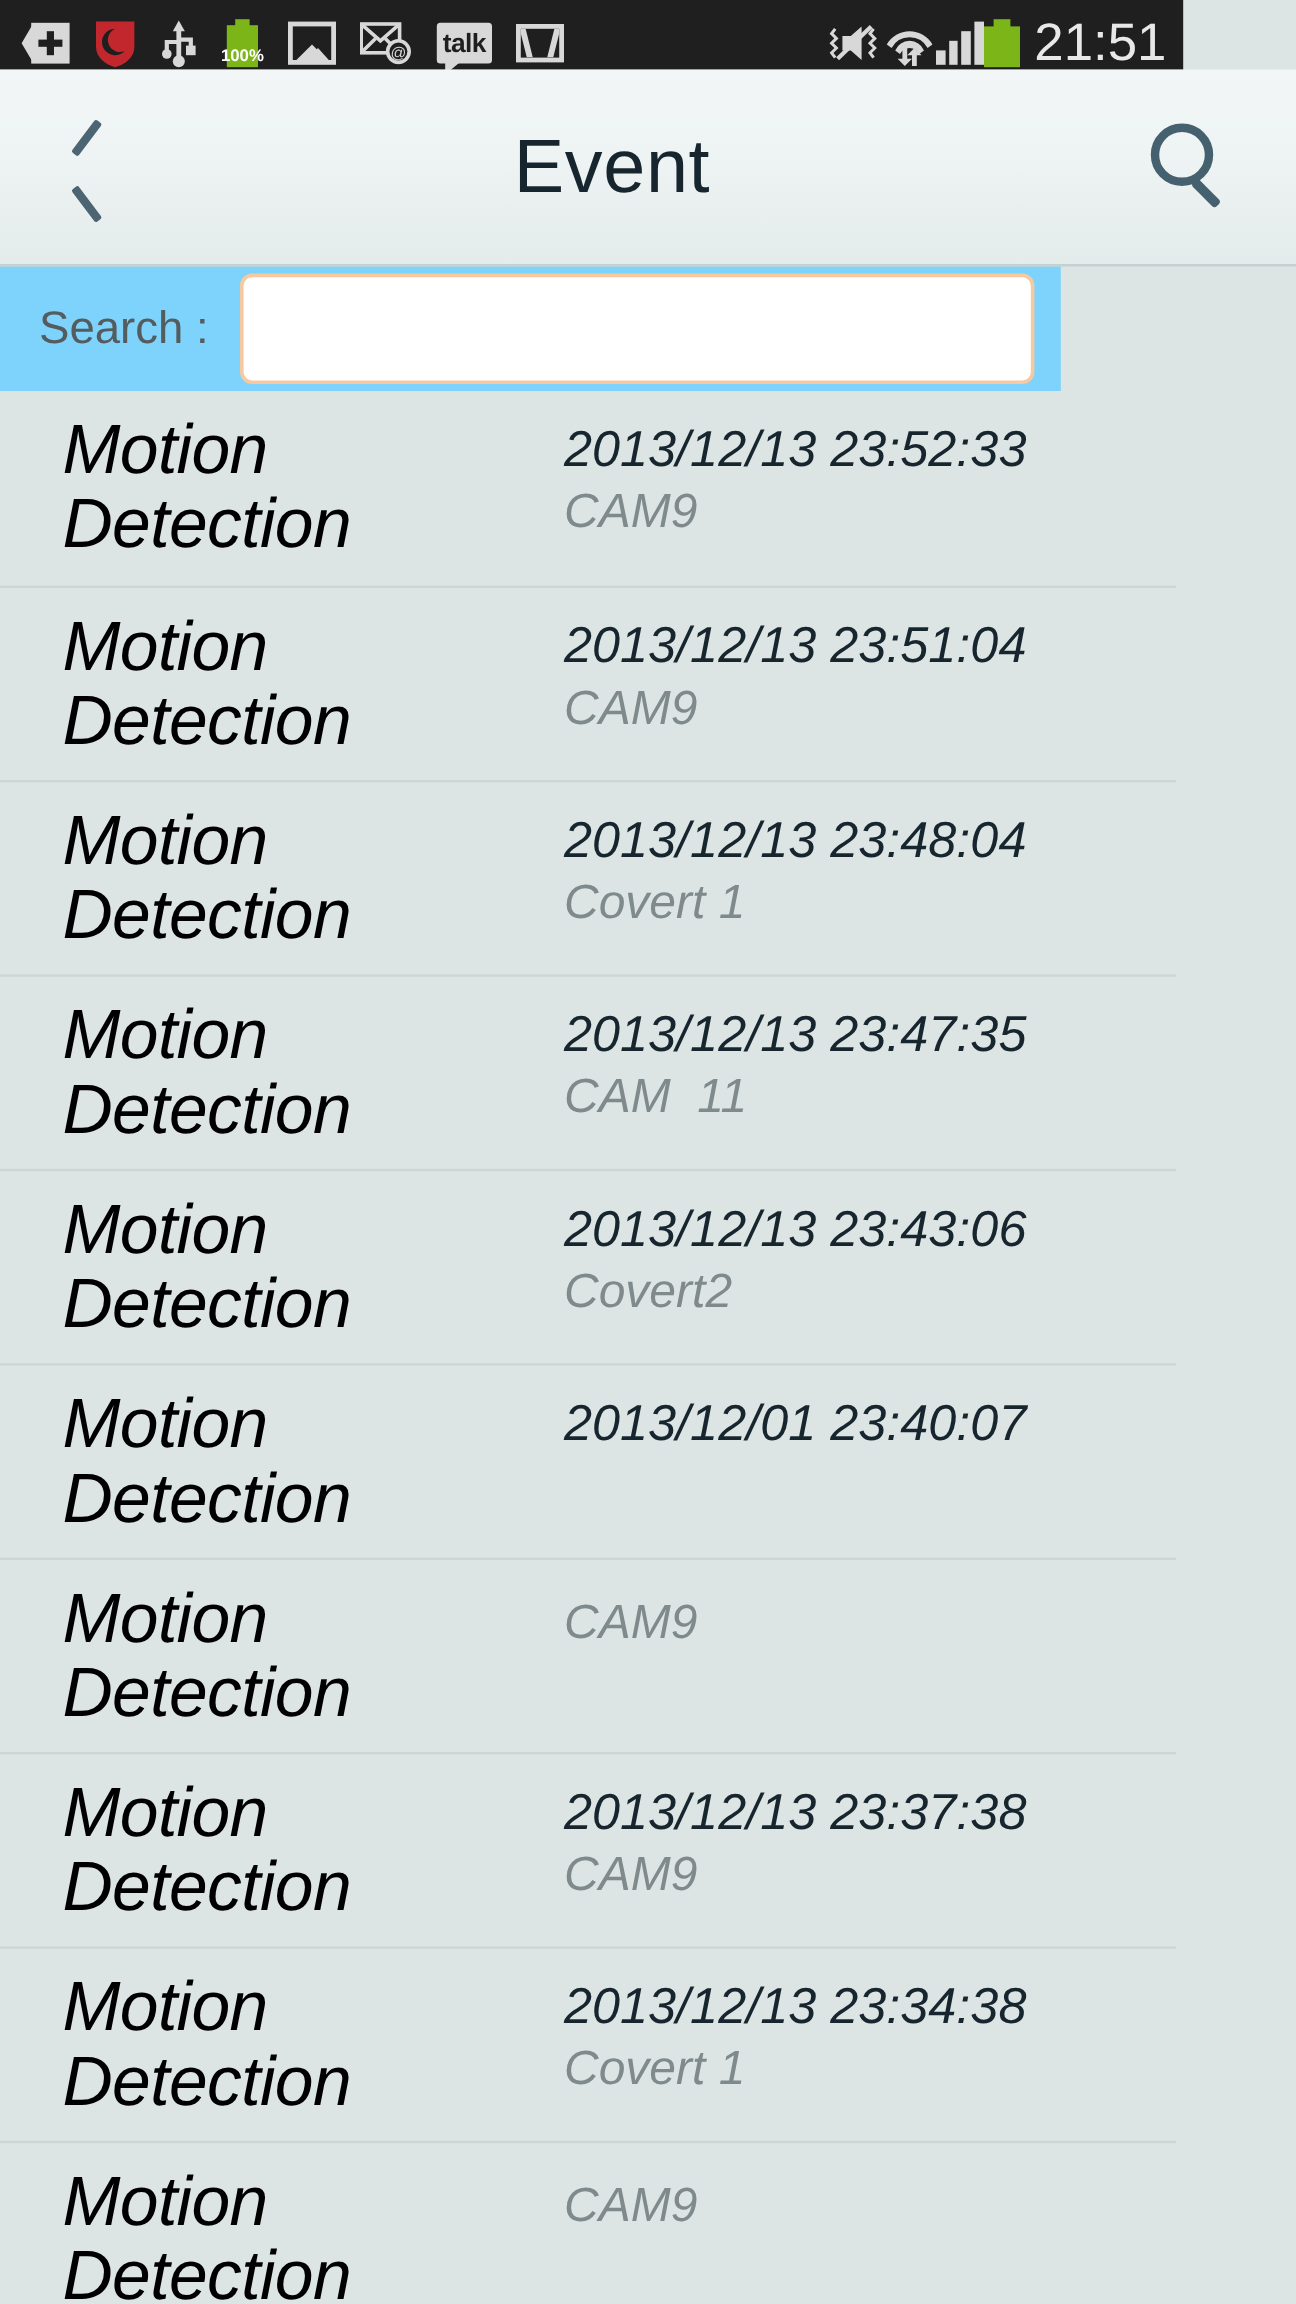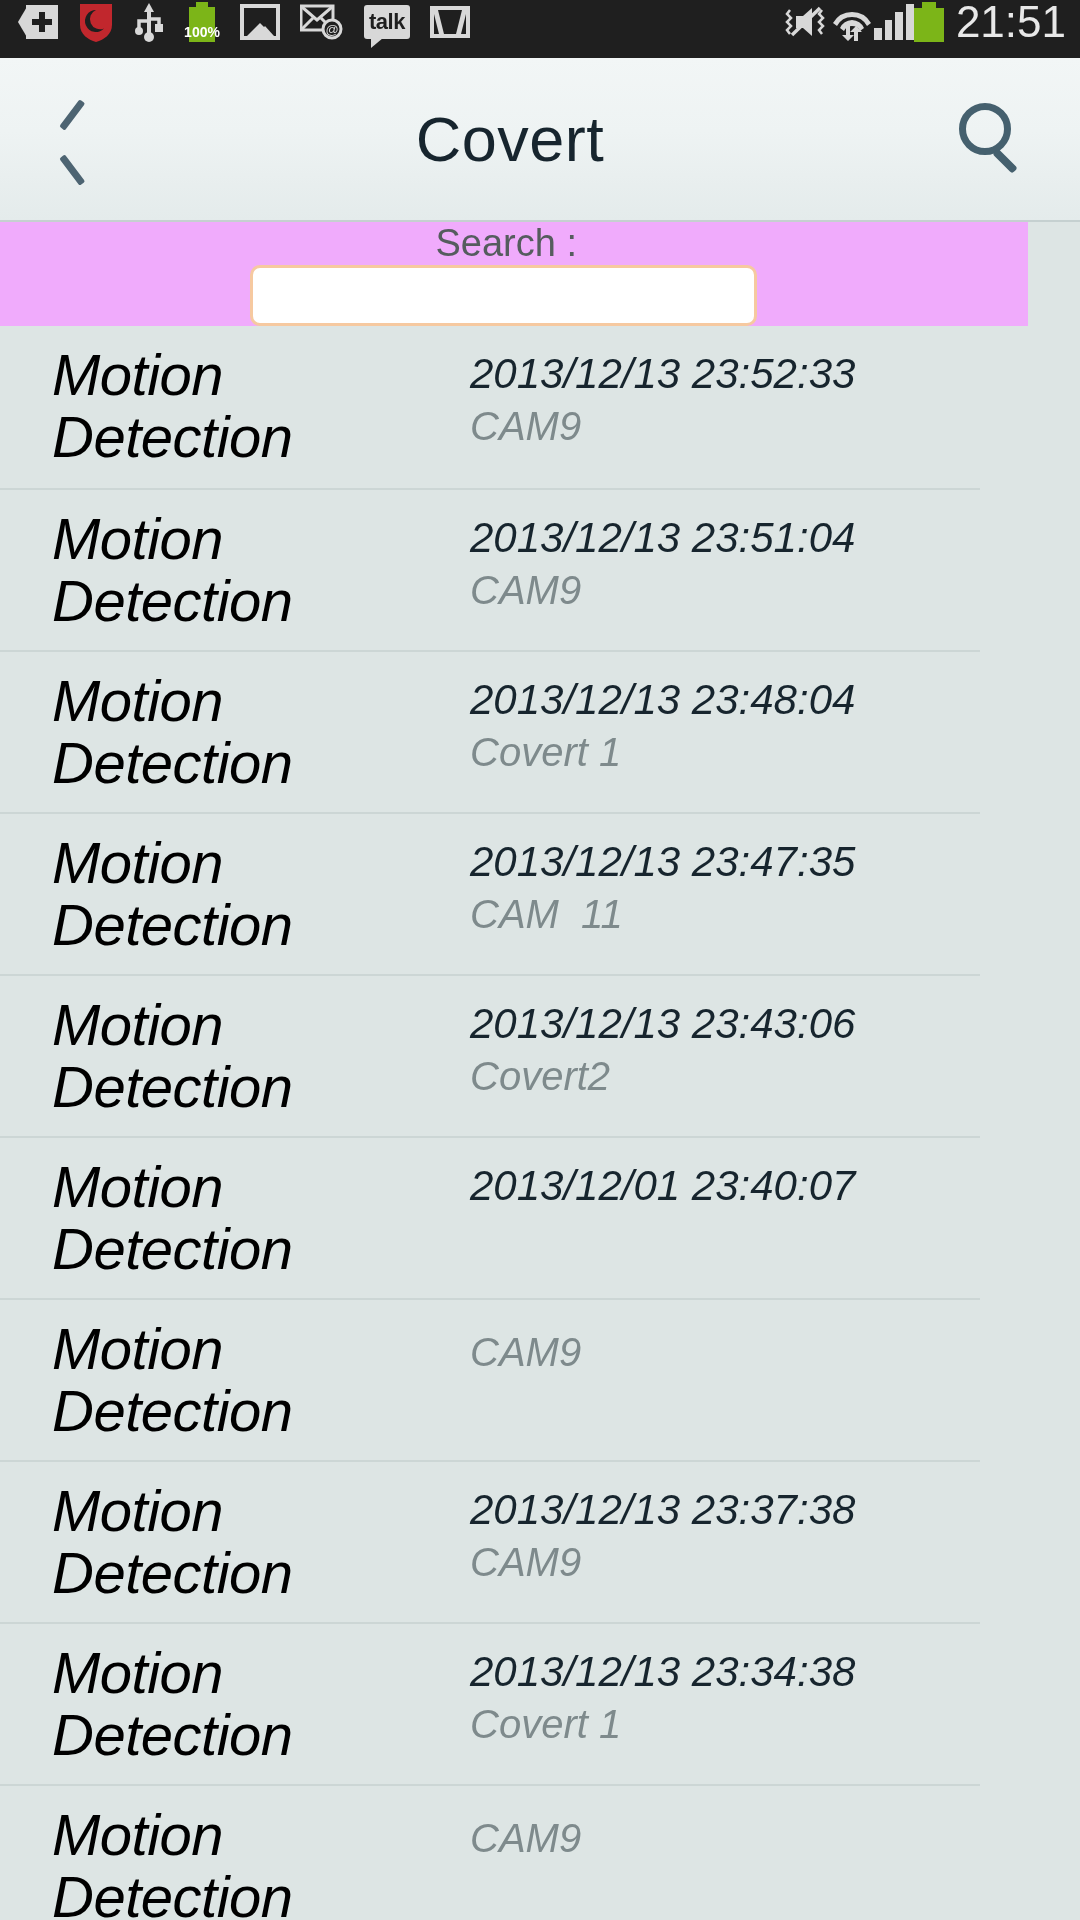--- a/index.html
+++ b/index.html
@@ -8,25 +8,25 @@
     width: 1080px;
     height: 1920px;
     overflow: hidden;
     background: #dde5e4;
     font-family: "Liberation Sans", sans-serif;
   }
 
   
   .status-bar {
     position: relative;
-    width: 1080px;
+    width: 986px;
     height: 58px;
     background: #1f1f1f;
     display: flex;
-    align-items: flex-start;
+    align-items: flex-end;
     padding: 0 14px 0 18px;
   }
   .status-left {
     display: flex;
     align-items: center;
     gap: 20px;
     flex: 1;
   }
   .status-right {
     display: flex;
@@ -202,27 +202,26 @@
     border: 7px solid #45606e;
   }
   .magnifier .handle {
     position: absolute; left: 42px; top: 44px;
     width: 8px; height: 28px; background: #45606e;
     border-radius: 3px; transform: rotate(-45deg);
   }
 
   
   .search-row {
-    width: 1028px;
+    width: 884px;
     height: 104px;
     display: flex;
     align-items: center;
-    background: #f0abfc;
+    background: #7dd3fc;
     padding: 0 22px 0 0;
-    flex-direction: column;
   }
   .search-label {
     width: 200px;
     text-align: right;
     font-size: 38px;
     color: #555c5e;
     padding-right: 26px;
   }
   .search-input {
     flex: 1;
@@ -387,21 +386,21 @@
     </span>
 
     <span class="clock">21:51</span>
   </div>
 </div>
 
 <div class="action-bar">
   <div class="back-btn">
     <span class="chev"></span>
   </div>
-  <div class="action-title">Covert</div>
+  <div class="action-title">Event</div>
   <div class="search-btn">
     <span class="magnifier">
       <span class="ring"></span>
         <span class="handle"></span>
     </span>
   </div>
 </div>
 
 <div class="search-row">
   <div class="search-label">Search :</div>

